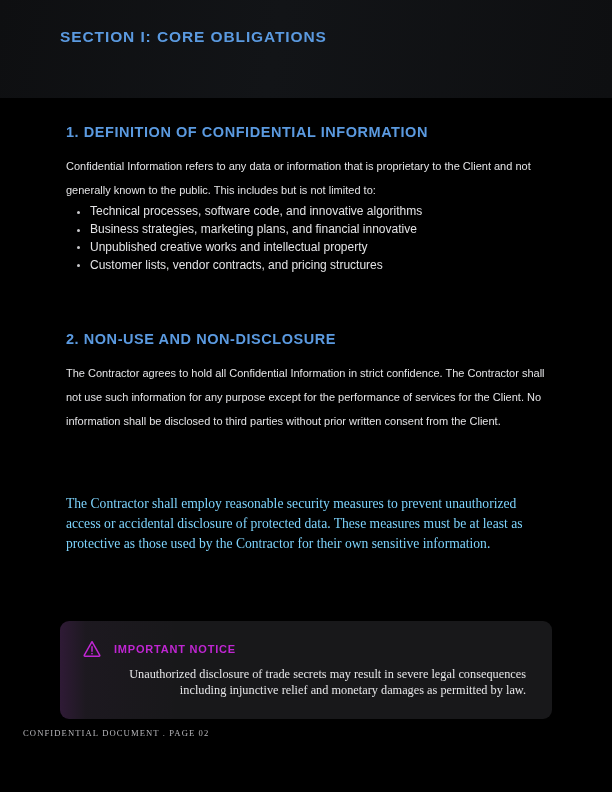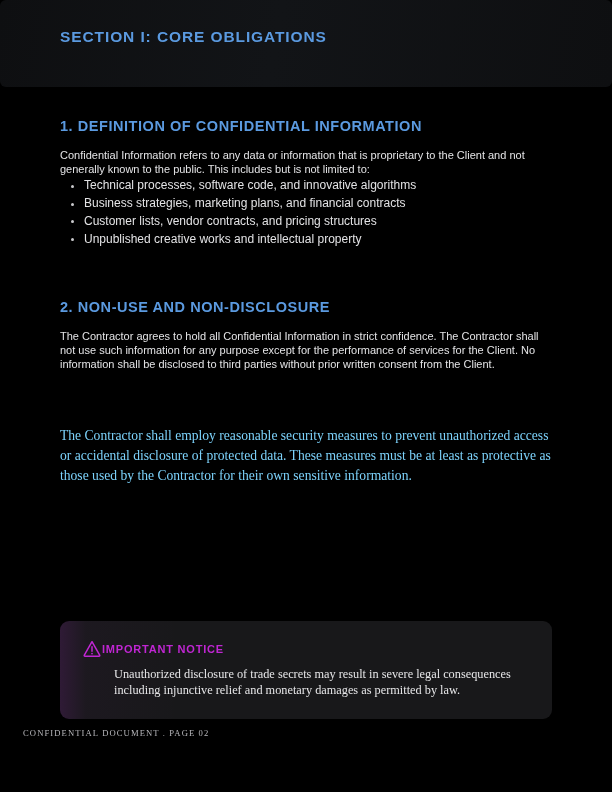--- a/index.html
+++ b/index.html
@@ -16,23 +16,22 @@
     font-family: "Liberation Sans", sans-serif;
     -webkit-font-smoothing: antialiased;
   }
 
   
   .header-band {
     position: absolute;
     left: 0;
     top: 0;
     width: 612px;
-    height: 87px;
+    height: 98px;
     background: linear-gradient(100deg, #0e0f11 0%, #121417 45%, #0e0f11 100%);
-    border-radius: 6px;
   }
   .header-title {
     position: absolute;
     left: 60px;
     top: 28px;
     font-size: 15.5px;
     font-weight: bold;
     letter-spacing: 0.9px;
     color: #5b9ae0;
     text-transform: uppercase;
@@ -40,41 +39,41 @@
   }
 
   
   .content {
     position: absolute;
     left: 0;
     top: 79px;
     width: 612px;
   }
   .section {
-    margin: 0;
+    margin: 6px;
     padding: 8px 60px;
   }
   .sec-1 { padding-top: 39px; }
   .sec-2 { padding-top: 42px; }
   .sec-3 { padding-top: 47px; }
 
   .section-heading {
     font-size: 14.5px;
     font-weight: bold;
     letter-spacing: 0.55px;
     color: #5b9ae0;
     text-transform: uppercase;
     margin: 0 0 13px 0;
     line-height: 1.2;
   }
 
   .para-sans {
     font-family: "Liberation Sans", sans-serif;
     font-size: 11px;
-    line-height: 14px;
+    line-height: 24px;
     color: #e3e3e5;
     margin: 0;
     max-width: 492px;
     text-align: left;
   }
   .para-serif {
     font-family: "Liberation Serif", serif;
     font-size: 13.6px;
     line-height: 20px;
     color: #7dd3fc;
@@ -115,20 +114,21 @@
     border-radius: 9px;
     background:
       linear-gradient(90deg, rgba(168,40,200,0.16) 0px, rgba(168,40,200,0.03) 26px, rgba(255,255,255,0) 120px),
       #18181a;
     padding: 18px 22px 16px 22px;
     overflow: hidden;
   }
   .notice-head {
     display: flex;
     align-items: center;
+    gap: 12px;
     height: 20px;
   }
   .warn-icon {
     width: 20px;
     height: 20px;
     flex: 0 0 20px;
     display: block;
   }
   .notice-title {
     font-family: "Liberation Sans", sans-serif;
@@ -139,20 +139,21 @@
     text-transform: uppercase;
     white-space: nowrap;
   }
   .notice-body {
     margin: 8px 0 0 32px;
     font-family: "Liberation Serif", serif;
     font-size: 12.3px;
     line-height: 15.8px;
     color: #e6e6e8;
     max-width: 412px;
+    text-align: right;
   }
 
   
   .footer {
     position: absolute;
     left: 0;
     top: 728px;
     width: 612px;
     text-align: left;
     font-family: "Liberation Serif", serif;
@@ -177,29 +178,29 @@
     <div class="section sec-1">
       <h2 class="section-heading">1. DEFINITION OF CONFIDENTIAL INFORMATION</h2>
       <p class="para-sans">Confidential Information refers to any data or information that is proprietary to the Client and not generally known to the public. This includes but is not limited to:</p>
       <ul class="bullets">
         <li>
           <span class="bullet-dot"></span>
           <span>Technical processes, software code, and innovative algorithms</span>
         </li>
         <li>
           <span class="bullet-dot"></span>
-          <span>Business strategies, marketing plans, and financial contracts</span>
+          <span>Business strategies, marketing plans, and financial innovative</span>
+        </li>
+        <li>
+          <span class="bullet-dot"></span>
+          <span>Unpublished creative works and intellectual property</span>
         </li>
         <li>
           <span class="bullet-dot"></span>
           <span>Customer lists, vendor contracts, and pricing structures</span>
-        </li>
-        <li>
-          <span class="bullet-dot"></span>
-          <span>Unpublished creative works and intellectual property</span>
         </li>
       </ul>
     </div>
 
     <div class="section sec-2">
       <h2 class="section-heading">2. NON-USE AND NON-DISCLOSURE</h2>
       <p class="para-sans">The Contractor agrees to hold all Confidential Information in strict confidence. The Contractor shall not use such information for any purpose except for the performance of services for the Client. No information shall be disclosed to third parties without prior written consent from the Client.</p>
     </div>
 
     <div class="section sec-3">

